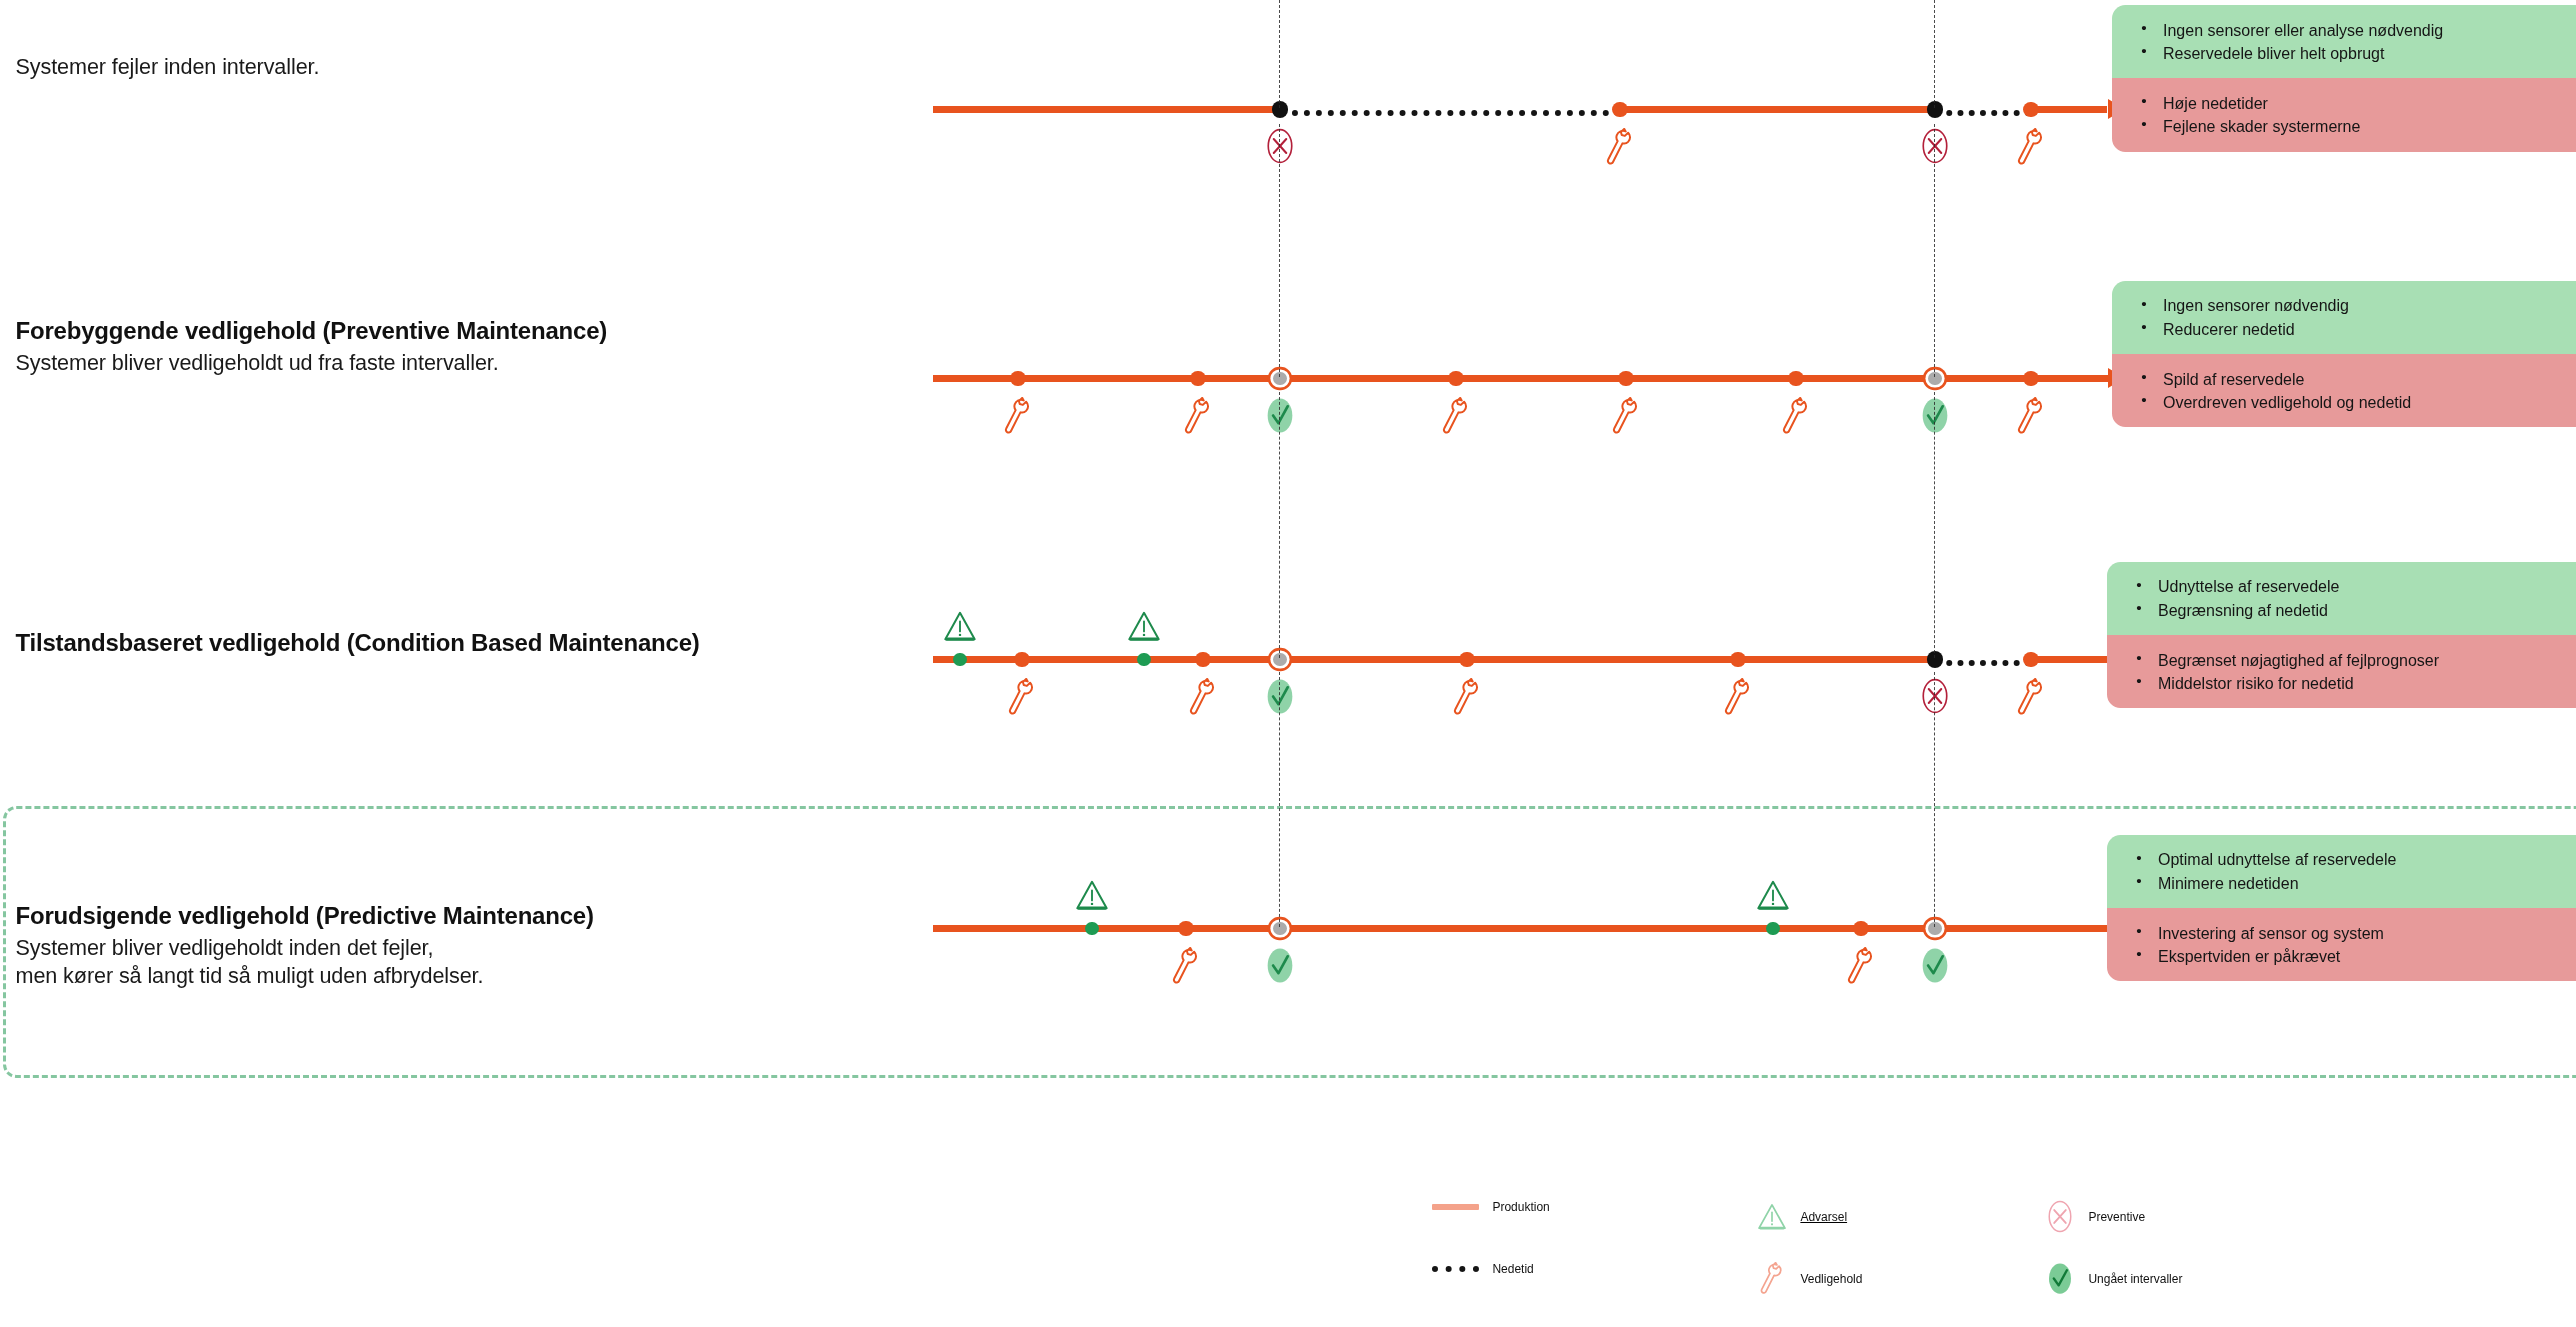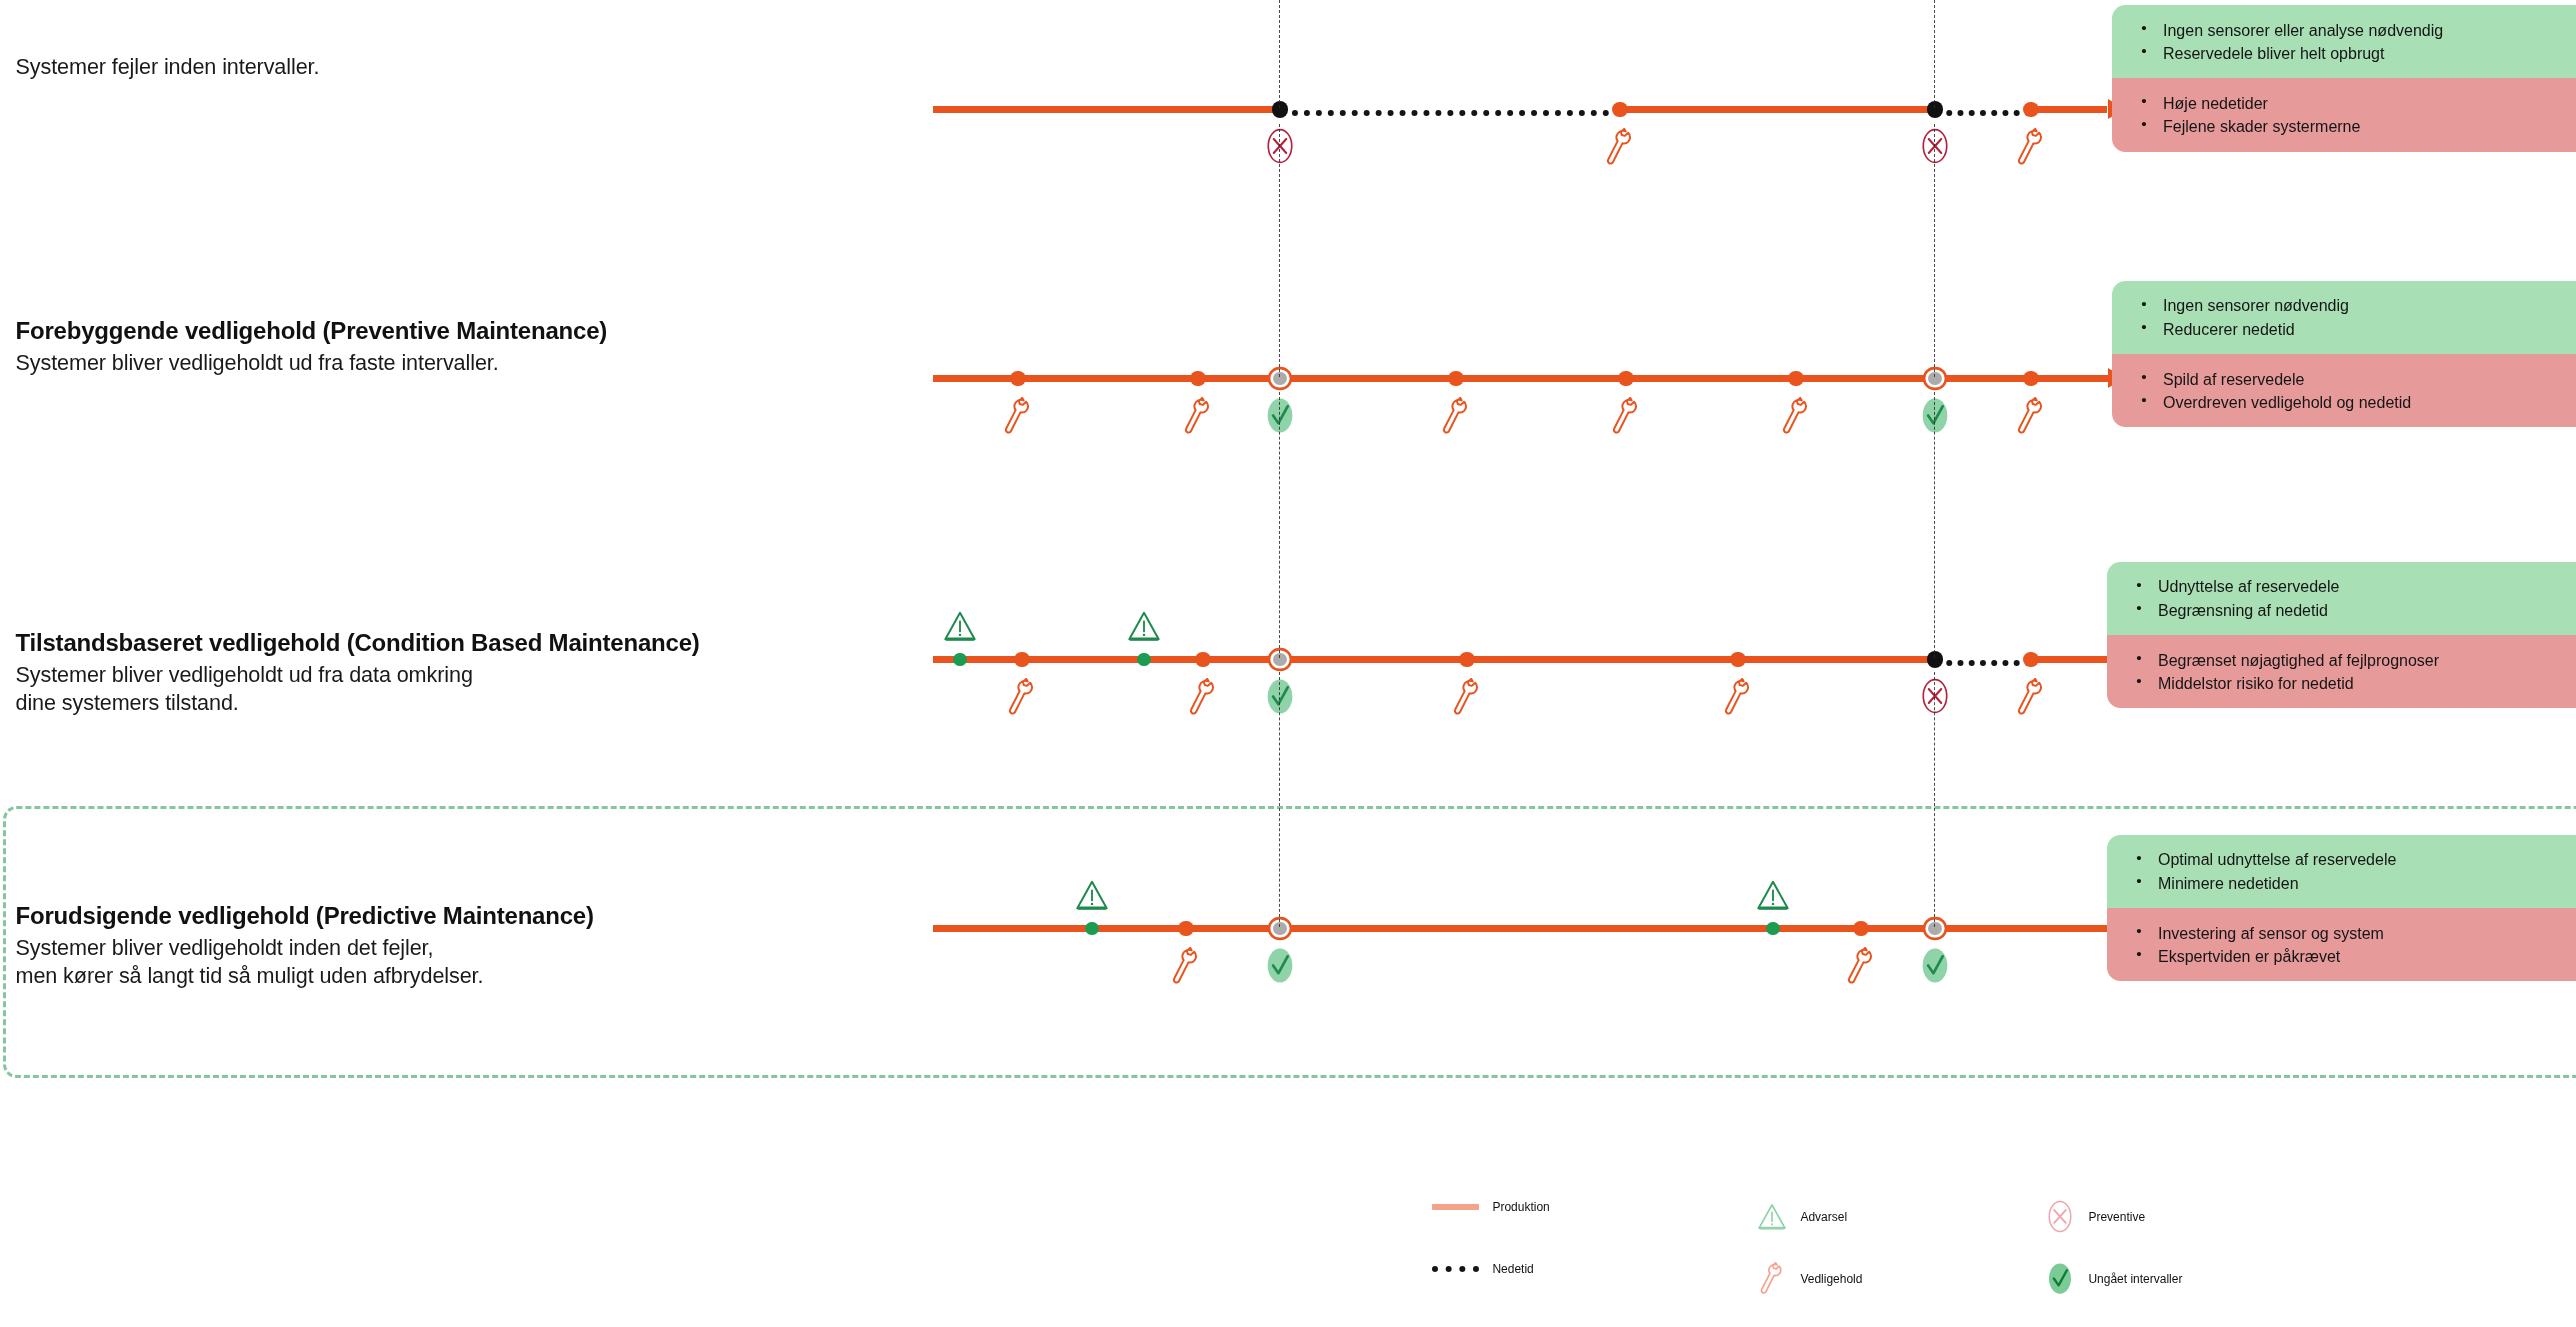--- a/index.html
+++ b/index.html
@@ -217,21 +217,20 @@
             <li>Spild af reservedele</li>
             <li>Overdreven vedligehold og nedetid</li>
           </ul>
       </div>
     </div>
   </div>
 
   <div class="row" id="row-2">
     <div class="rowtext" style="top:93px;">
       <div class="rowtitle">Tilstandsbaseret vedligehold (Condition Based Maintenance)</div>
-      <div class="rowsub">Systemer bliver vedligeholdt ud fra data omkring<br>dine systemers tilstand.</div>
     </div>
     <div class="timeline" id="tl-2" style="top:120px;">
         <div class="seg" style="left: 0px; width: 1002px;"></div>
         <div class="seg down" style="left: 1002px; width: 96px;"></div>
         <div class="seg" style="left: 1098px; width: 76px;"></div>
         <div class="arrowhead" style="left: 1175px;"></div>
         <div class="dot green" style="left: 27px; top: 3.6px;"></div>
         <div class="dot orange" style="left: 89px; top: 3.6px;"></div>
         <div class="dot green" style="left: 211px; top: 3.6px;"></div>
         <div class="dot orange" style="left: 270px; top: 3.6px;"></div>
@@ -365,21 +364,21 @@
 
   <div id="legend">
       <div class="lg-item" style="left: 0px; top: 0px;">
         <div class="lg-swatch"></div>
         <span class="lg-label">Produktion</span>
       </div>
       <div class="lg-item" style="left: 0px; top: 62px;">
         <div class="lg-dashed"></div>
         <span class="lg-label">Nedetid</span>
       </div>
-      <div class="lg-item" style="left: 325px; top: 0px;">
+      <div class="lg-item" style="left: 325px; top: 0px; text-decoration: underline;">
         <svg class="lg-ico" viewBox="0 0 44 40">
         <path d="M22 3 L41 37 L3 37 Z" fill="none" stroke="#8FD3A8" stroke-width="2.6" stroke-linejoin="round"></path>
         <line x1="22" y1="14" x2="22" y2="27" stroke="#8FD3A8" stroke-width="2.4" stroke-linecap="round"></line>
         <circle cx="22" cy="31.5" r="1.6" fill="#8FD3A8"></circle>
         <line x1="5" y1="37" x2="39" y2="37" stroke="#8FD3A8" stroke-width="4" stroke-linecap="round"></line>
       </svg>
         <span class="lg-label">Advarsel</span>
       </div>
       <div class="lg-item" style="left: 325px; top: 62px; text-align: right;">
         <svg class="lg-ico" viewBox="0 0 40 50">

